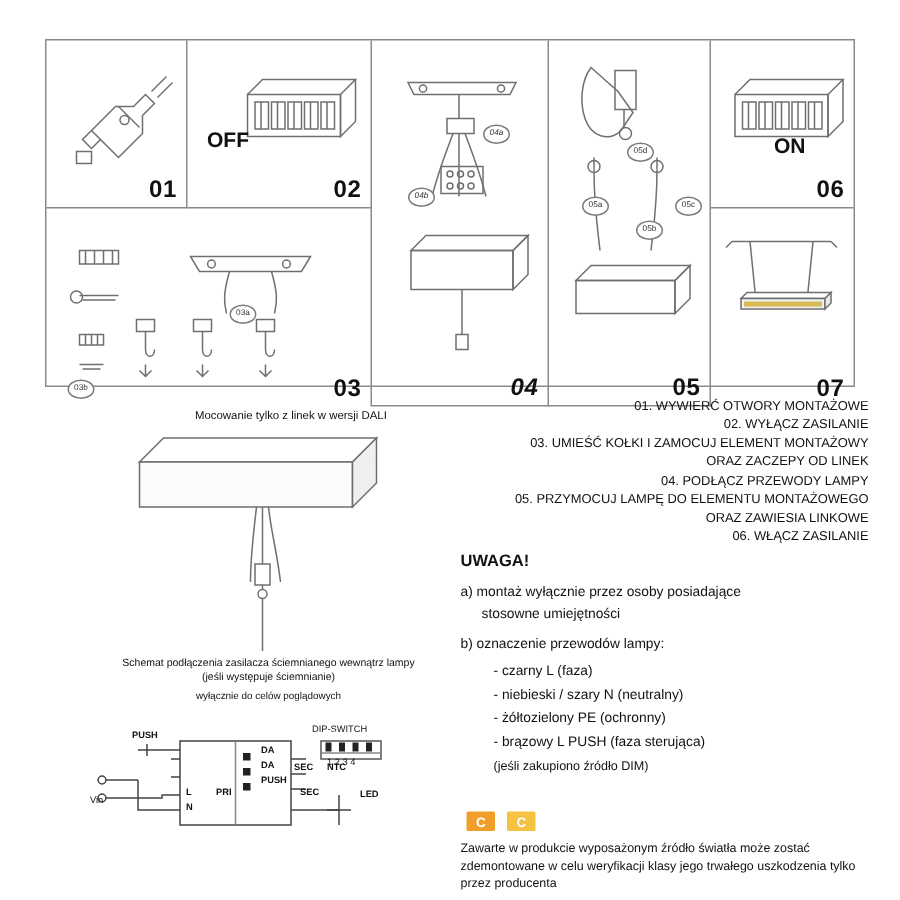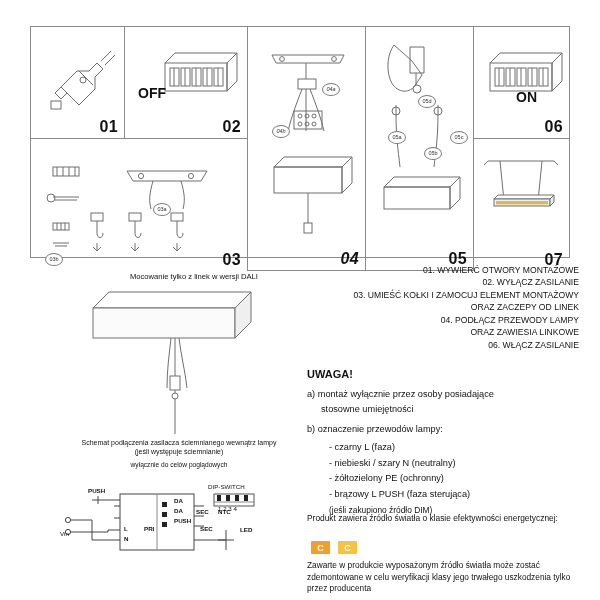--- a/index.html
+++ b/index.html
@@ -371,38 +371,37 @@
     </div>
 
   </div>
 
   <div class="steps-list">
     <div>01. WYWIERĆ OTWORY MONTAŻOWE</div>
     <div>02. WYŁĄCZ ZASILANIE</div>
     <div>03. UMIEŚĆ KOŁKI I ZAMOCUJ ELEMENT MONTAŻOWY</div>
     <div>        ORAZ ZACZEPY OD LINEK</div>
     <div>04. PODŁĄCZ PRZEWODY LAMPY</div>
+    <div>05. PRZYMOCUJ LAMPĘ DO ELEMENTU MONTAŻOWEGO</div>
     <div>        ORAZ ZAWIESIA LINKOWE</div>
     <div>06. WŁĄCZ ZASILANIE</div>
   </div>
 
   <div class="warn-block">
     <div class="warn-title">UWAGA!</div>
     <p>a) montaż wyłącznie przez osoby posiadające</p>
     <p class="indent1">stosowne umiejętności</p>
     <p style="margin-top:6px;">b) oznaczenie przewodów lampy:</p>
     <p class="indent2" style="margin-top:4px;">- czarny L (faza)</p>
     <p class="indent2">- niebieski / szary N (neutralny)</p>
     <p class="indent2">- żółtozielony PE (ochronny)</p>
     <p class="indent2">- brązowy L PUSH (faza sterująca)</p>
     <p class="indent2" style="font-size:8.4px;">(jeśli zakupiono źródło DIM)</p>
   </div>
 
-  <div class="energy-note">Produkt zawiera źródło światła o klasie
-efektywności energetycznej:</div>
   <div class="energy-label-row">
     <div class="energy-chip">C</div>
     <div class="energy-chip c2">C</div>
   </div>
   <div class="final-note">Zawarte w produkcie wyposażonym źródło światła
 może zostać zdemontowane w celu weryfikacji klasy
 jego trwałego uszkodzenia tylko przez producenta</div>
 
   <div class="dali-caption">Mocowanie tylko z linek w wersji DALI</div>
 

